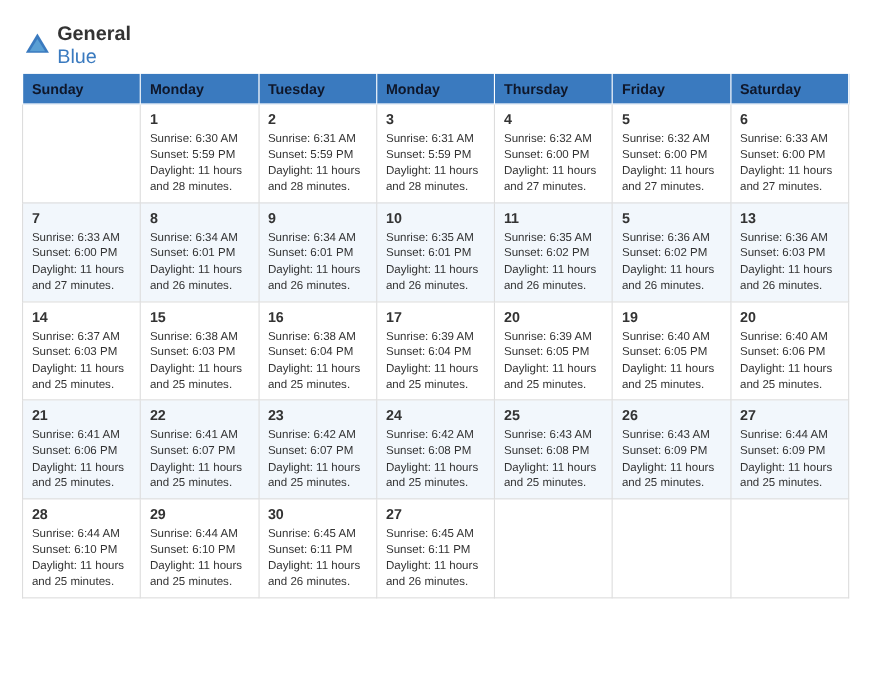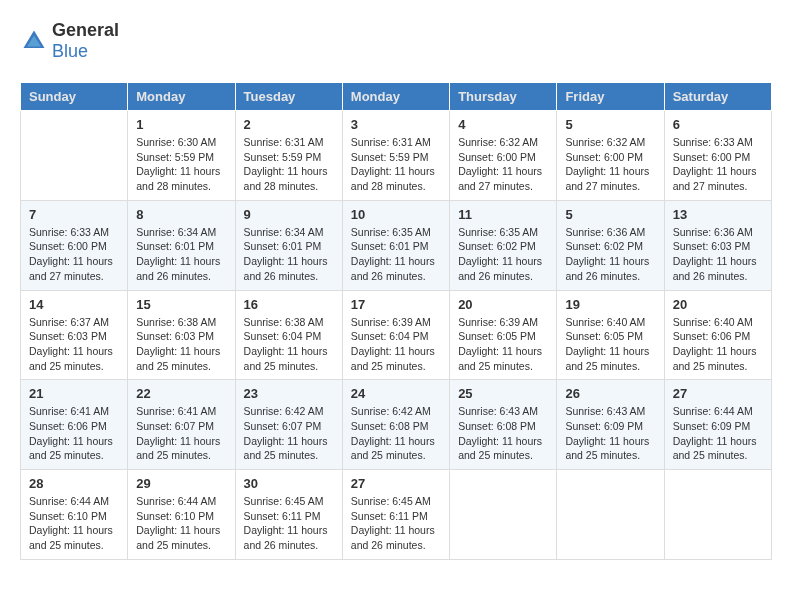--- a/index.html
+++ b/index.html
@@ -7,21 +7,21 @@
       font-family: Arial, sans-serif;
       background: #fff;
       width: 792px;
       min-height: 612px;
       padding: 20px;
     }
     .header {
       display: flex;
       justify-content: space-between;
       align-items: flex-start;
-      margin-bottom: 20px;
+      margin-bottom: 4px;
     }
     .logo {
       display: flex;
       align-items: center;
       gap: 4px;
     }
     .logo-icon {
       width: 28px;
       height: 28px;
     }
@@ -37,21 +37,21 @@
       font-size: 16px;
       color: #555;
     }
     table {
       width: 100%;
       border-collapse: collapse;
       table-layout: fixed;
     }
     thead tr th {
       background-color: #3a7abf;
-      color: #e5e5e5;
+      color: #0f172a;
       text-align: left;
       padding: 6px 8px;
       font-size: 13px;
       font-weight: bold;
       border: 1px solid #fff;
       margin-top: 45px;
     }
     tbody tr td {
       vertical-align: top;
       padding: 6px 8px;

